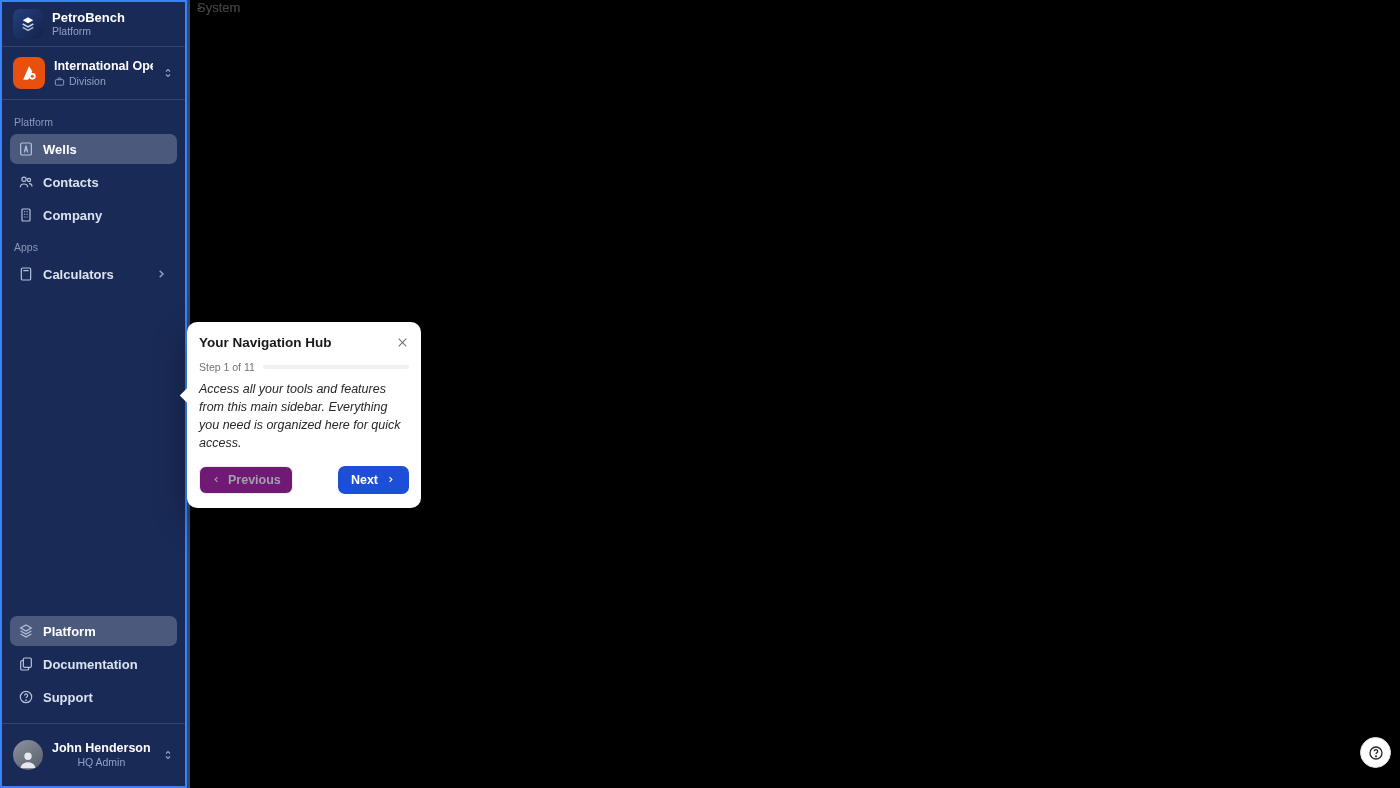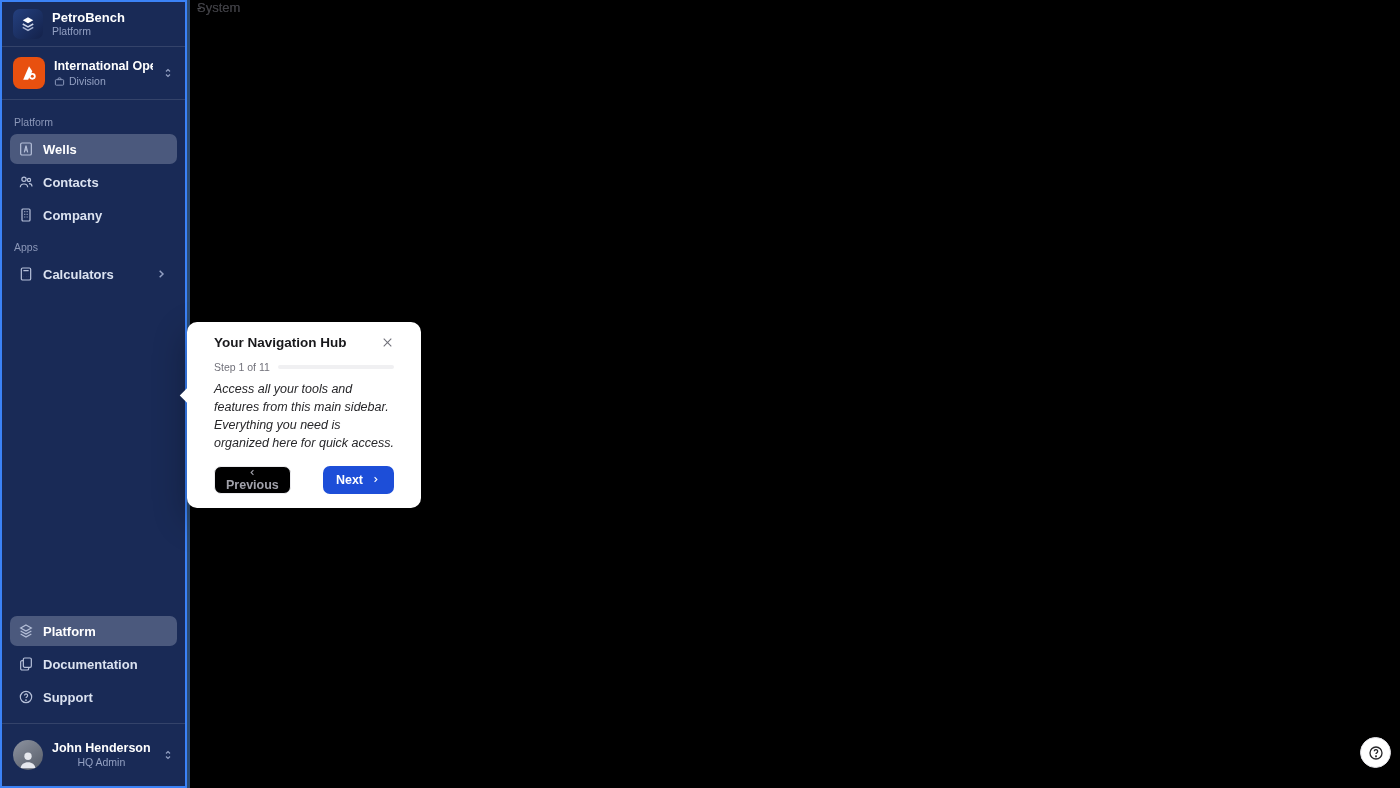--- a/index.html
+++ b/index.html
@@ -119,33 +119,33 @@
   .f-link { font-size:13px; color:#52525b; cursor:pointer; }
   .f-copy { margin-left:auto; font-size:13px; color:#71717a; padding-right:6px; white-space:nowrap; }
 
   .help-fab { position:absolute; right:9px; bottom:20px; width:31px; height:31px; border-radius:50%;
     background:#fff; border:1px solid #e2e2e6; box-shadow:0 2px 6px rgba(0,0,0,.18); z-index:60;
     display:flex; align-items:center; justify-content:center; color:#27272a; cursor:pointer; }
 
   
   .dim { position:absolute; inset:0; background:rgba(0,0,0,.25); z-index:40; }
   .tour { position:absolute; left:187px; top:322px; width:234px; z-index:120; background:#fff;
-    border-radius:10px; box-shadow:0 12px 34px rgba(0,0,0,.3); padding:13px 27px 14px; }
+    border-radius:10px; box-shadow:0 12px 34px rgba(0,0,0,.3); padding:13px 12px 14px; }
   .tour-arrow { position:absolute; left:-5px; top:68px; width:11px; height:11px; background:#fff; transform:rotate(45deg); }
   .tour-head { display:flex; align-items:center; }
   .tour-title { font-size:13.5px; font-weight:700; color:#18181b; }
   .tour-close { margin-left:auto; color:#71717a; cursor:pointer; }
   .tour-step { display:flex; align-items:center; gap:8px; margin-top:11px; }
   .tour-step-label { font-size:10.5px; color:#71717a; white-space:nowrap; }
   .tour-track { flex:1; height:4px; border-radius:3px; background:#f0f0f2; overflow:hidden; }
   .tour-fill { height:100%; border-radius:3px; background:#2563eb; }
   .tour-body { margin-top:7px; font-size:12.5px; line-height:1.45; color:#27272a;font-style:italic; }
   .tour-btns { display:flex; align-items:center; margin-top:13px; }
-  .tour-prev { height:28px; padding:0 11px; border-radius:7px; border:1px solid #ececef; background:#000000;
-    color:#a1a1aa; font-size:12.5px; font-weight:600; display:inline-flex; align-items:center; cursor:default;flex-direction:column; }
+  .tour-prev { height:28px; padding:0 11px; border-radius:7px; border:1px solid #ececef; background:#701a75;
+    color:#a1a1aa; font-size:12.5px; font-weight:600; display:inline-flex; align-items:center; gap:6px; cursor:default; }
   .tour-next { margin-left:auto; height:28px; padding:0 13px; border-radius:7px; background:#1d4ed8; border:none;
     color:#fff; font-size:12.5px; font-weight:600; display:inline-flex; align-items:center; gap:7px; cursor:pointer; }
 </style>
 </head>
 <body>
 
 <aside class="sidebar">
   <div class="sb-header">
     <span class="sb-logo icn">
       <svg width="18" height="18" viewBox="0 0 24 24" fill="none">

